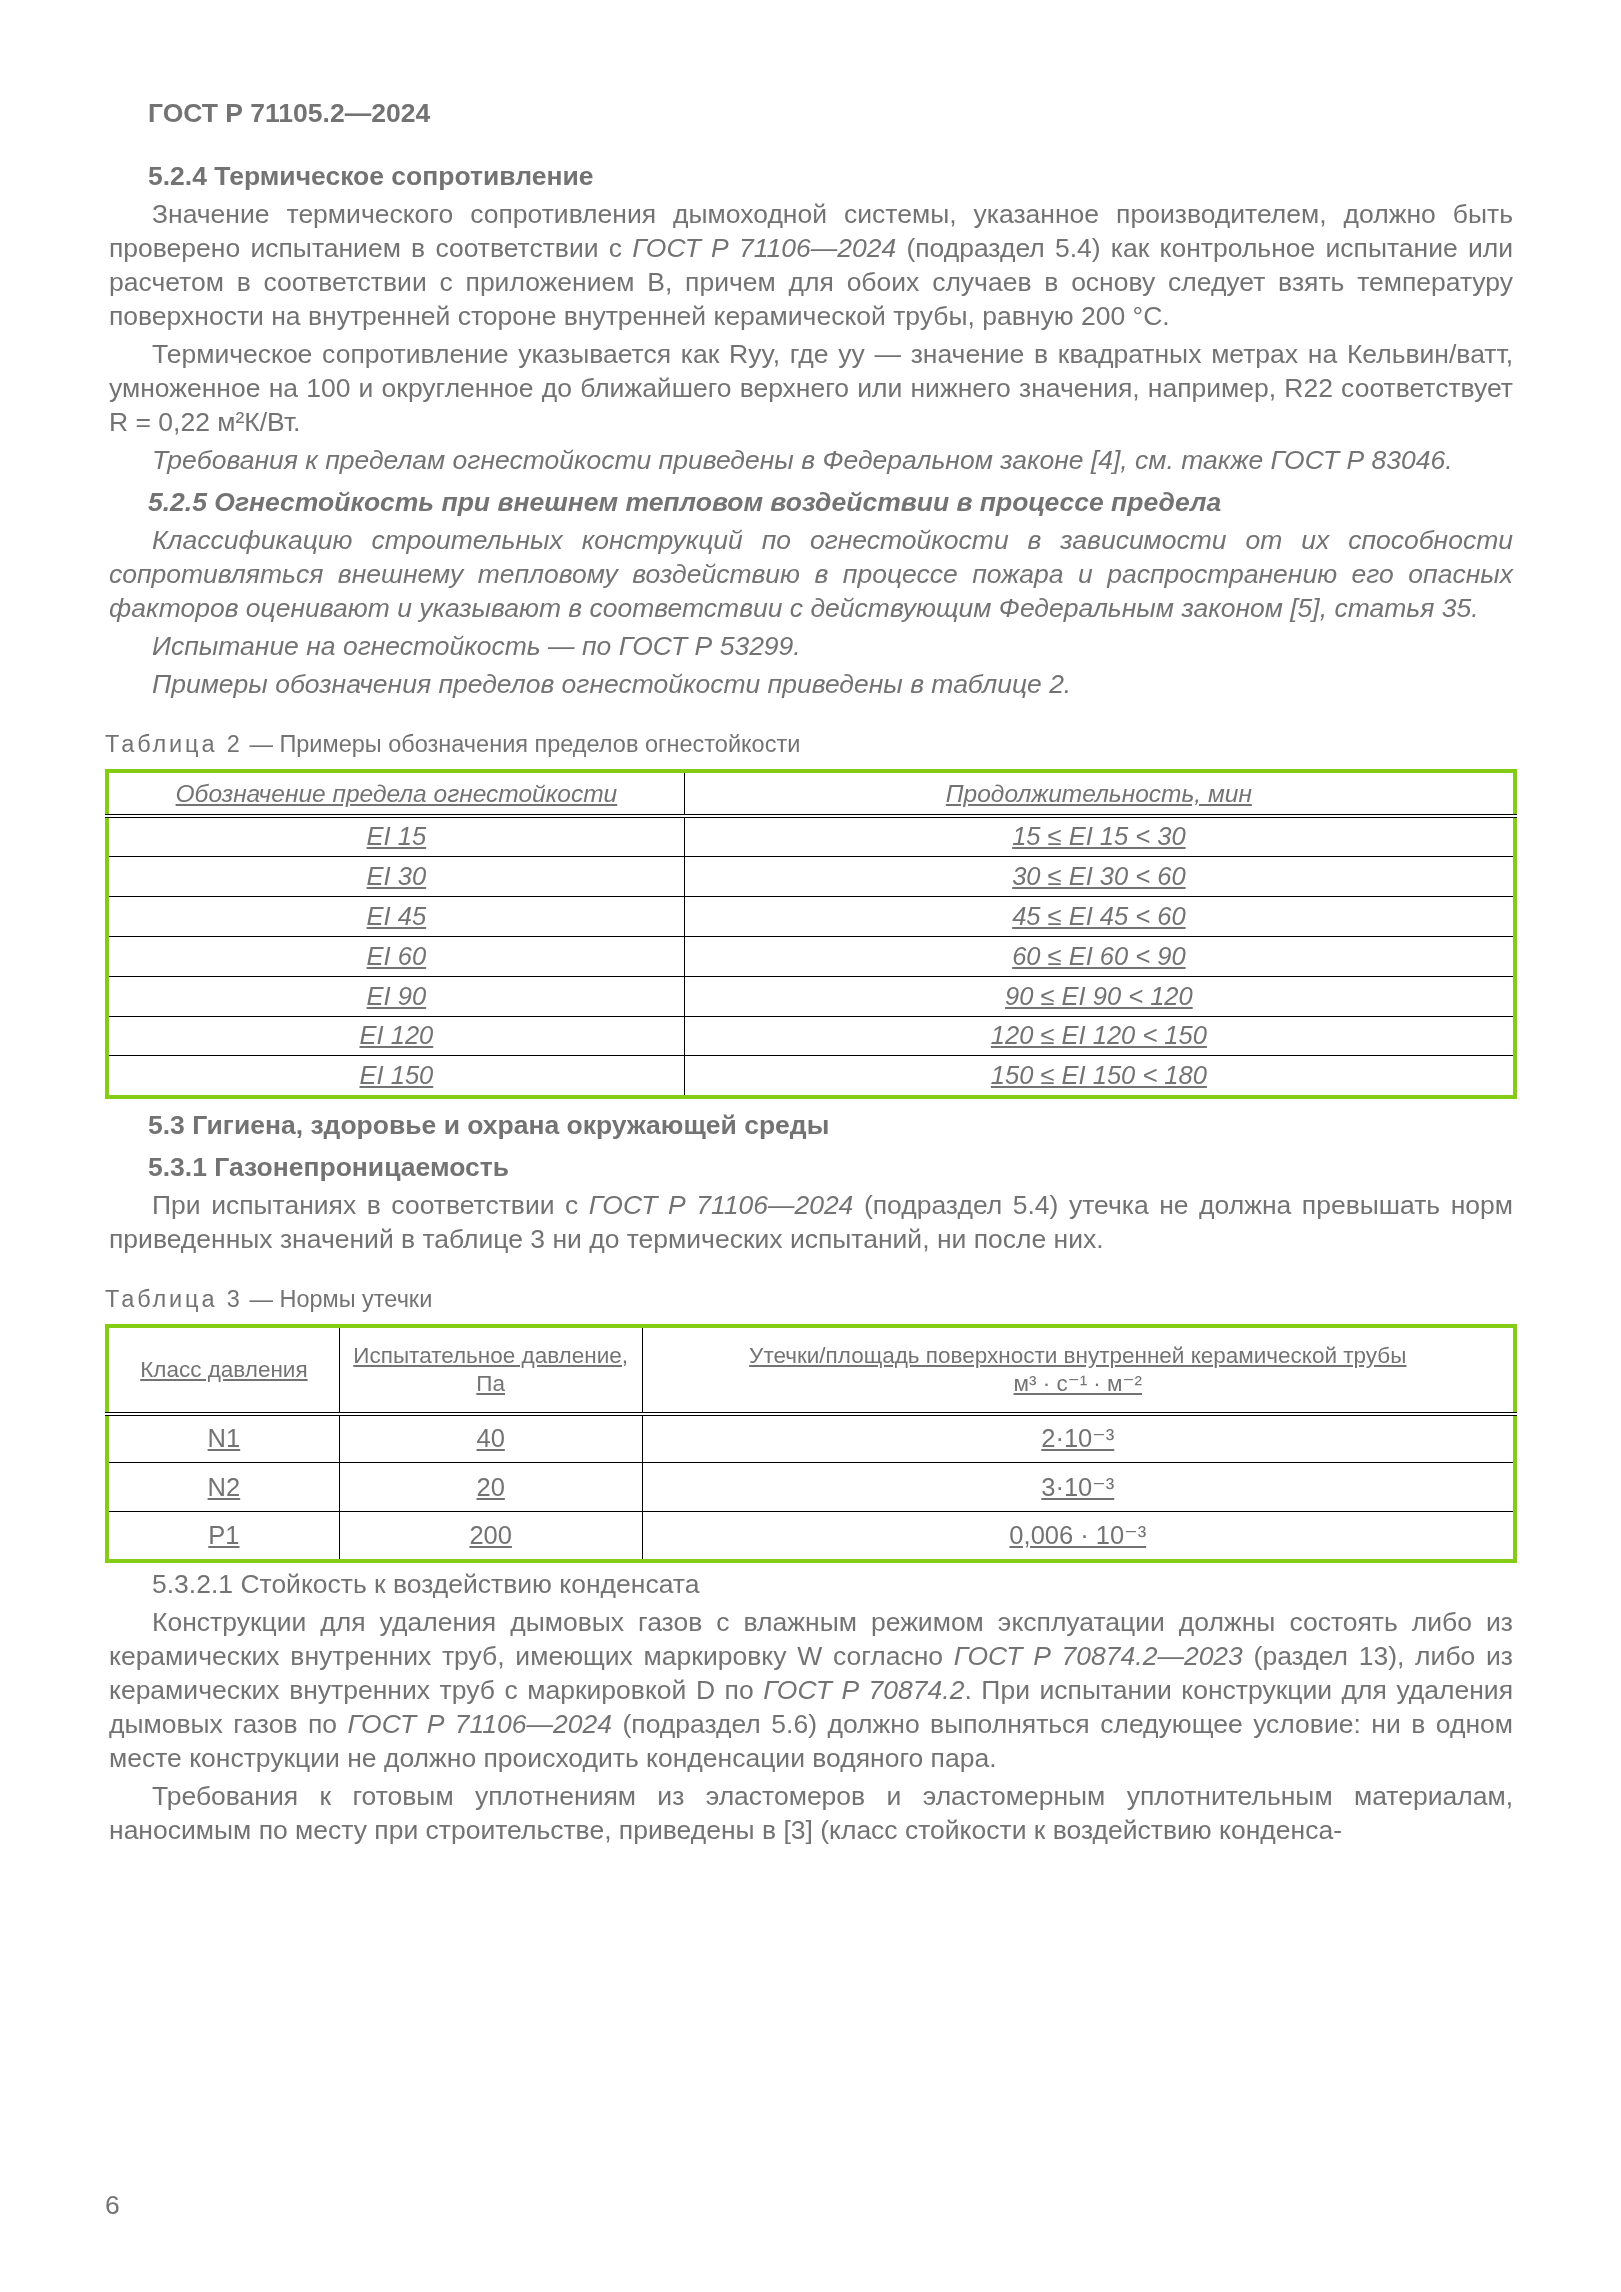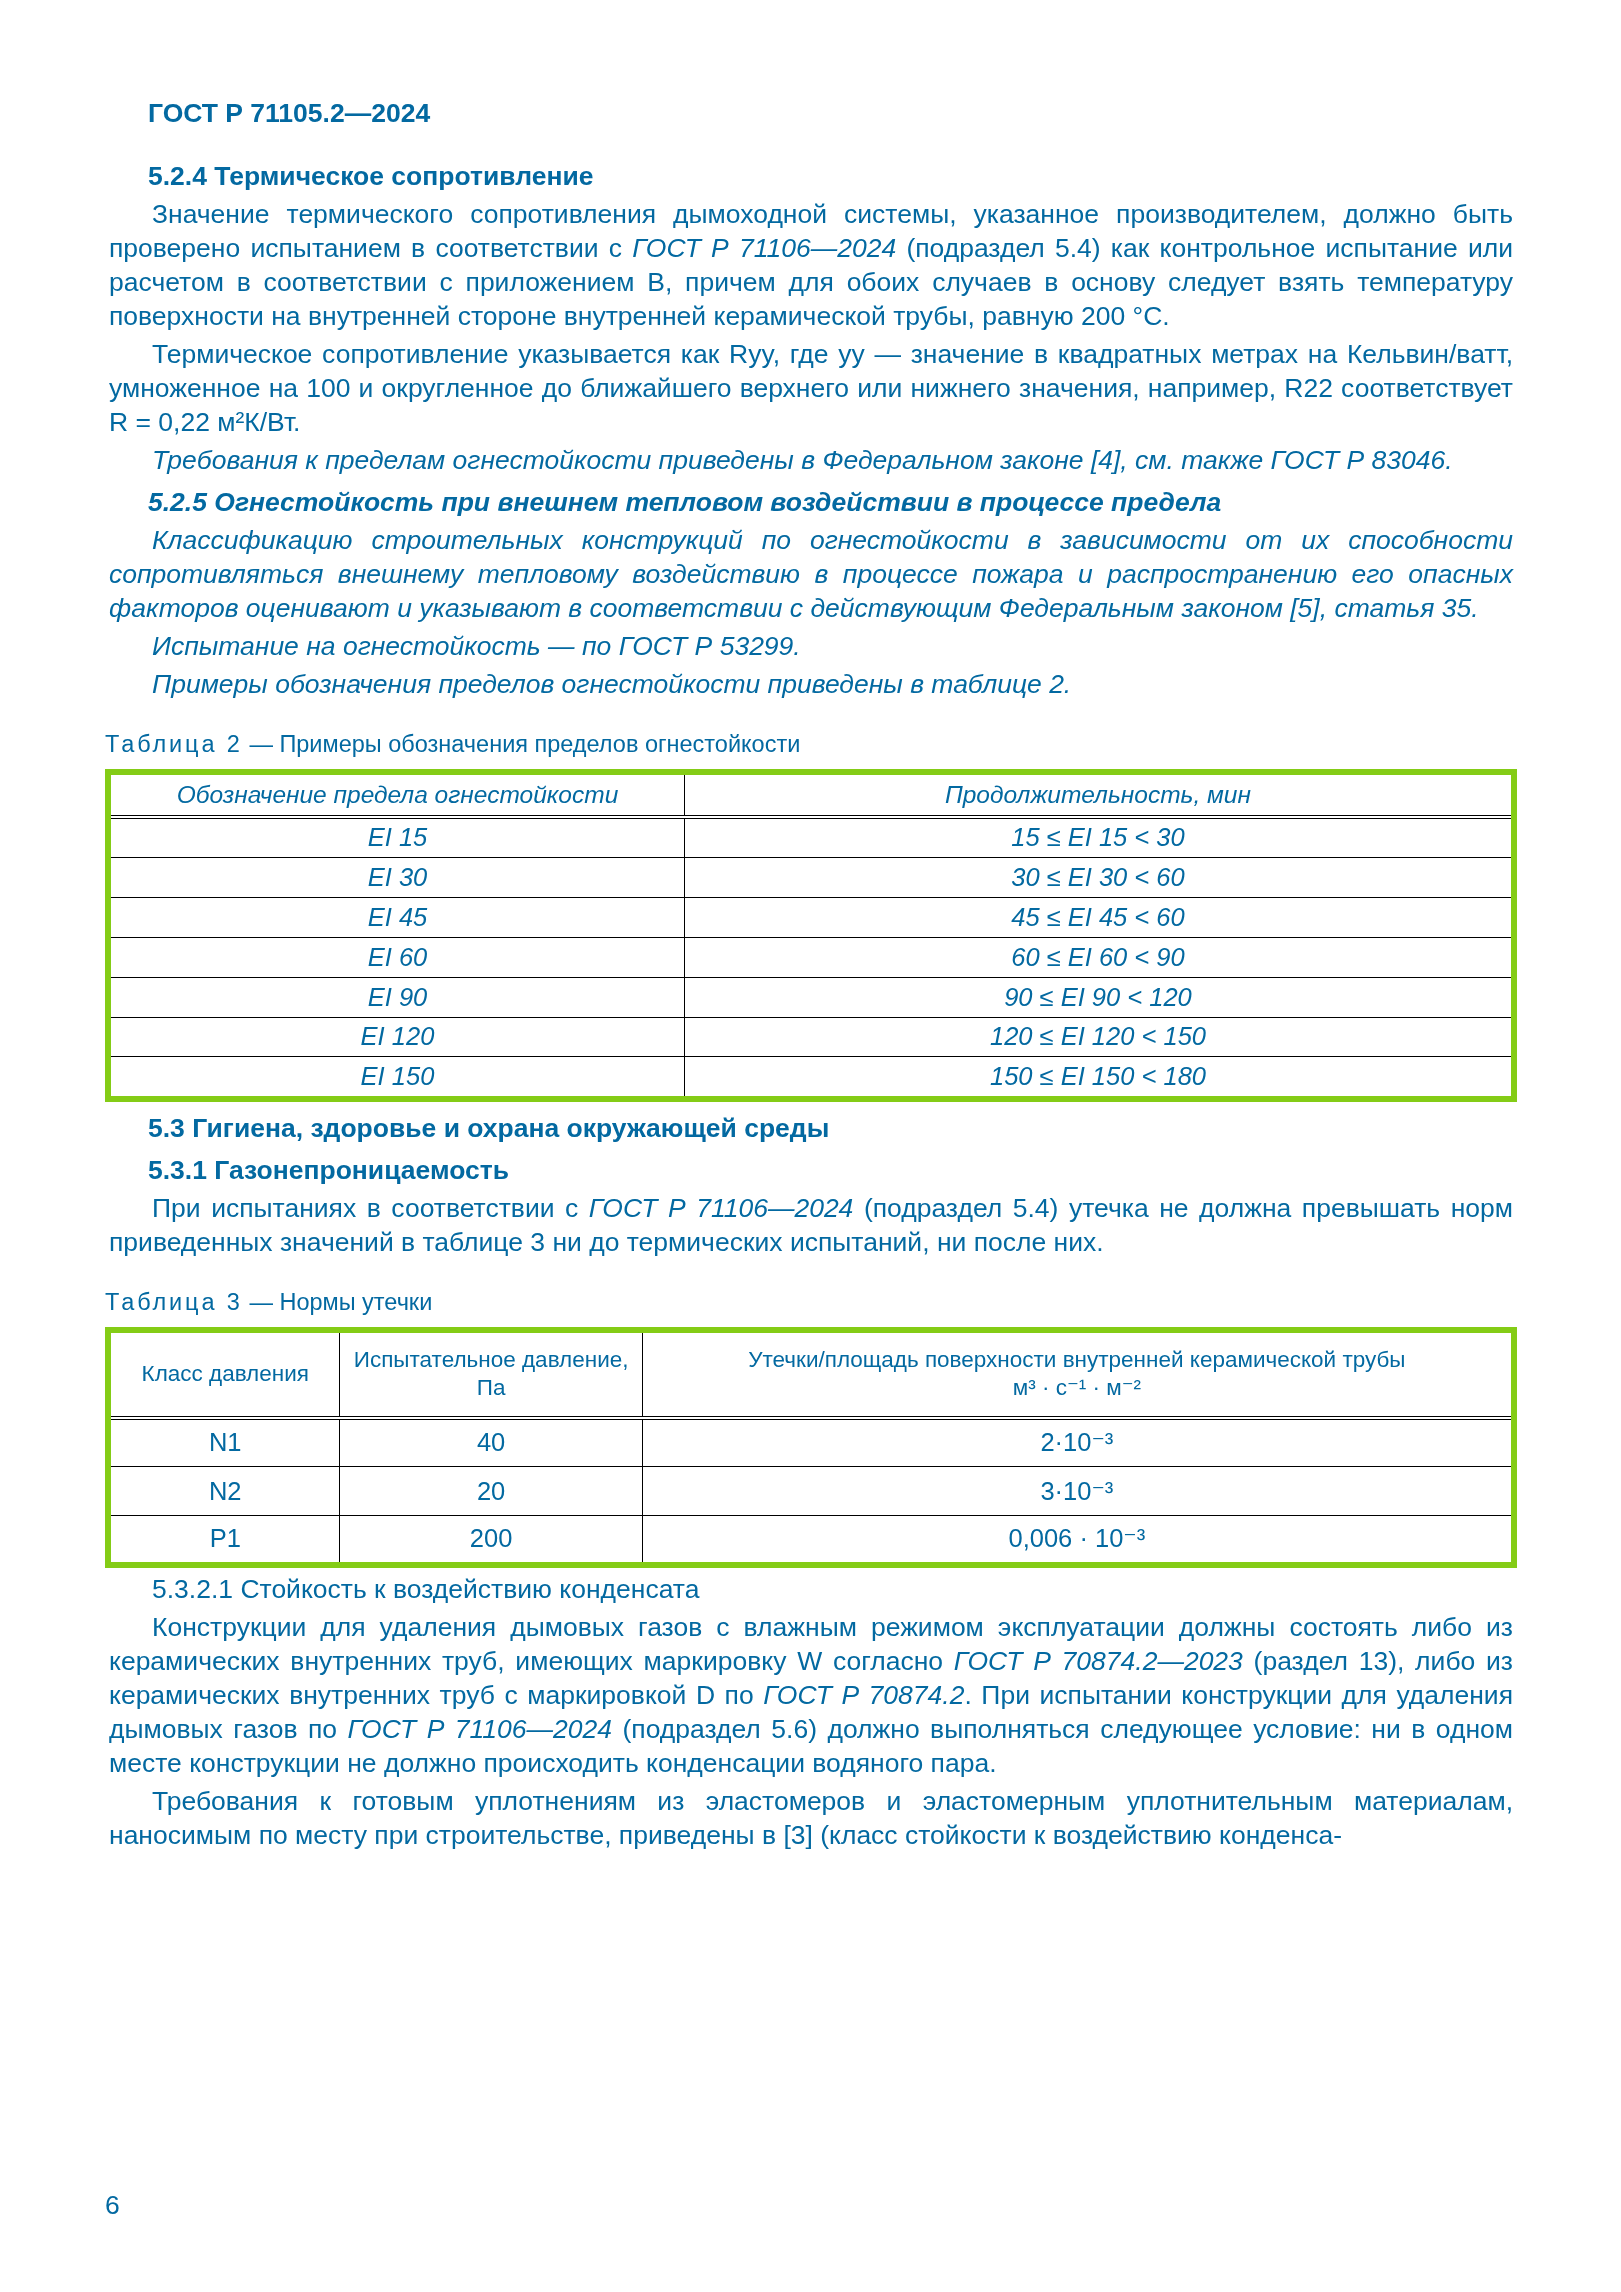--- a/index.html
+++ b/index.html
@@ -6,21 +6,21 @@
   .page {
     position: relative;
     width: 1621px;
     height: 2293px;
     background: #ffffff;
     box-sizing: border-box;
     padding: 96px 104px 0 105px;
     font-family: "Liberation Sans", "DejaVu Sans", sans-serif;
     font-size: 26.5px;
     line-height: 34px;
-    color: #0369a1;
+    color: #737373;
     overflow: hidden;
   }
   .doc-header {
     font-weight: bold;
     text-indent: 43px;
     margin: 0 0 29px 0;
   }
   .h {
     font-weight: bold;
     margin: 7.8px 0 2px 0;
@@ -35,22 +35,23 @@
   .it { font-style: italic; }
   .tcaption {
     margin: 29px 0 9.8px 0;
     font-size: 23.5px;
     line-height: 29px;
   }
   .tlabel { letter-spacing: 2.9px; }
   table.gtable {
     width: 100%;
     border-collapse: collapse;
-    border: 6px solid #84cc16;
+    border: 4px solid #84cc16;
     table-layout: fixed;
+    text-decoration: underline;
   }
   .gtable th, .gtable td {
     border: 1px solid #000;
     text-align: center;
     vertical-align: middle;
     padding: 3.9px 9.8px;
     box-sizing: border-box;
   }
   .gtable thead th {
     border-bottom: 4.9px double #000;

